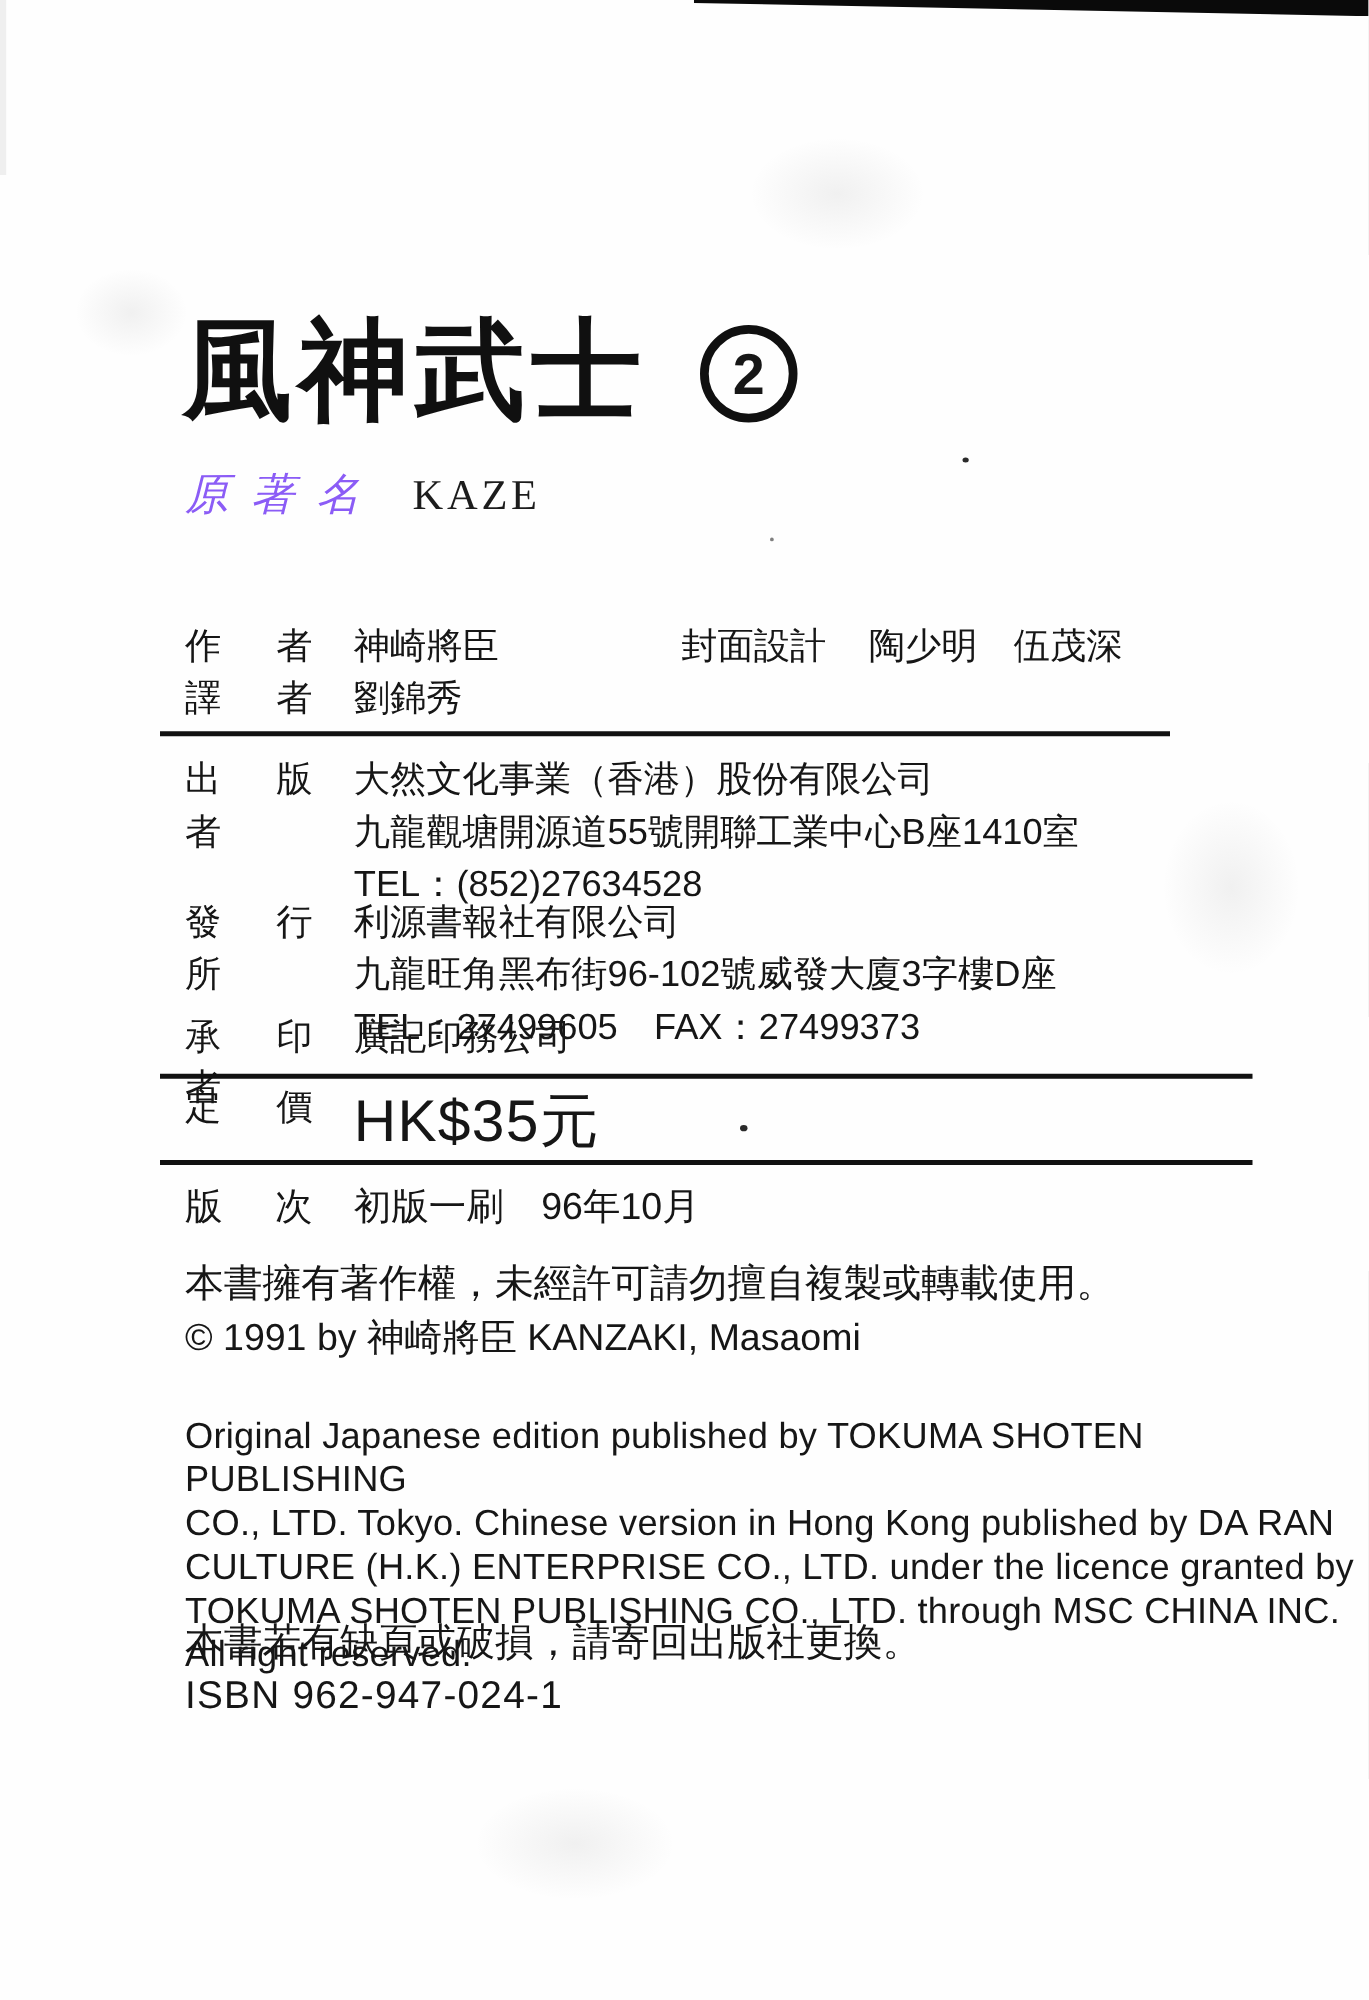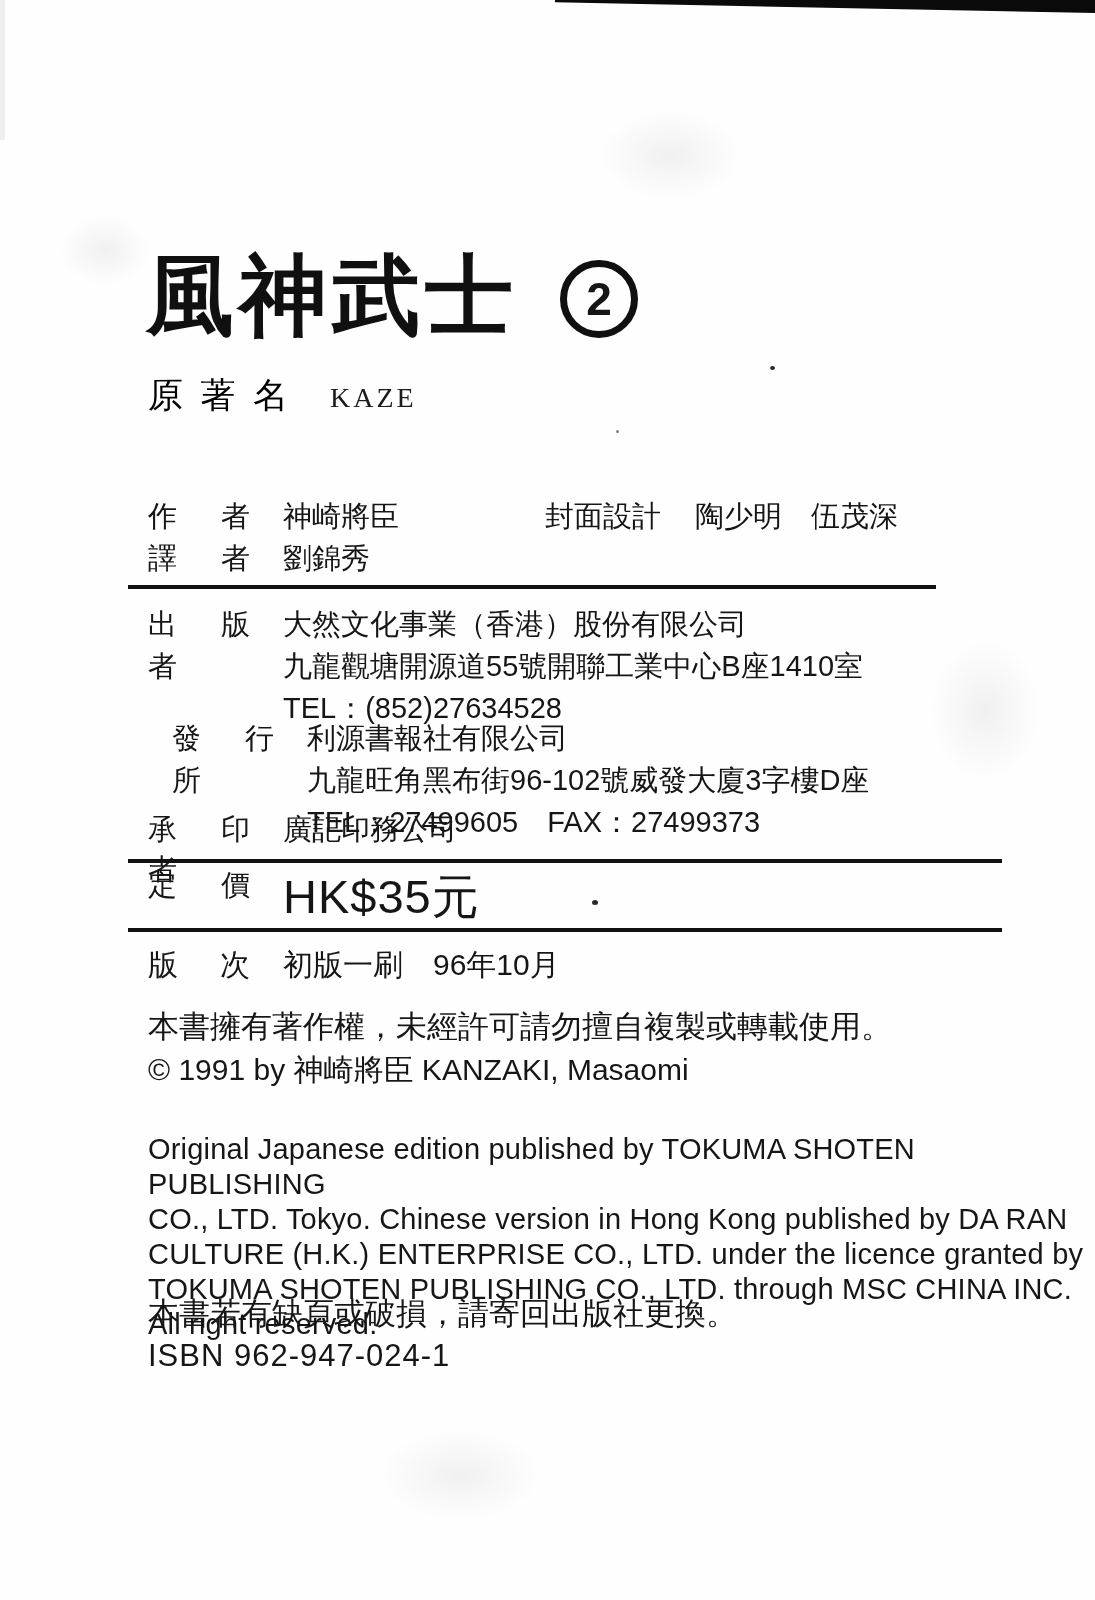--- a/index.html
+++ b/index.html
@@ -39,24 +39,24 @@
   }
   .vol-badge{
     display:inline-flex;align-items:center;justify-content:center;
     width:64px;height:64px;margin-left:42px;margin-top:6px;
     border:7px solid #101010;border-radius:50%;
   }
   .vol-num{font-size:46px;font-weight:700;line-height:1;}
 
   .orig-row{position:absolute;left:148px;top:372px;font-family:"Liberation Serif", serif;}
   .orig-label{
-    display:inline-block;width:140px;font-size:35px;color:#000000;
-    text-align:justify;text-align-last:justify;
+    display:inline-block;width:140px;font-size:35px;color:#8b5cf6;
+    text-align:justify;text-align-last:justify;font-style:italic;
   }
-  .orig-title{font-size:28px;letter-spacing:3px;margin-left:38px;color:#1c1c1c;}
+  .orig-title{font-size:34px;letter-spacing:3px;margin-left:38px;color:#1c1c1c;}
 
   
   .row{position:absolute;left:148px;display:flex;align-items:flex-start;font-size:29px;}
   .lbl{
     display:inline-block;flex:none;width:102px;
     text-align:justify;text-align-last:justify;
   }
   .val{margin-left:33px;white-space:pre-line;}
   .r-author{top:497px;width:820px;}
   .r-translator{top:539px;}
@@ -64,21 +64,21 @@
   .cover-names{margin-left:26px;}
 
   .rule{position:absolute;left:128px;height:0;border:none;border-top:4px solid #111;margin:0;}
   .rule1{top:585px;width:808px;}
   .rule2{top:859px;width:874px;}
   .rule3{top:928px;width:874px;}
 
   .r-publisher{top:603px;line-height:42px;}
   .r-publisher .lbl{line-height:42px;}
   .r-distributor{top:717px;line-height:42px;}
-  .r-distributor .lbl{line-height:42px;margin-left:24px;}
+  .r-distributor .lbl{line-height:42px;}
   .r-printer{top:810px;}
 
   .r-price{top:866px;height:58px;align-items:flex-start;}
   .price-value{margin-left:33px;font-size:47px;letter-spacing:1px;}
 
   .r-edition{top:945px;font-size:30px;}
 
   .notice{position:absolute;left:148px;white-space:pre-line;}
   .rights-cn{top:1006px;font-size:31px;}
   .copyright-line{top:1050px;font-size:30px;}

